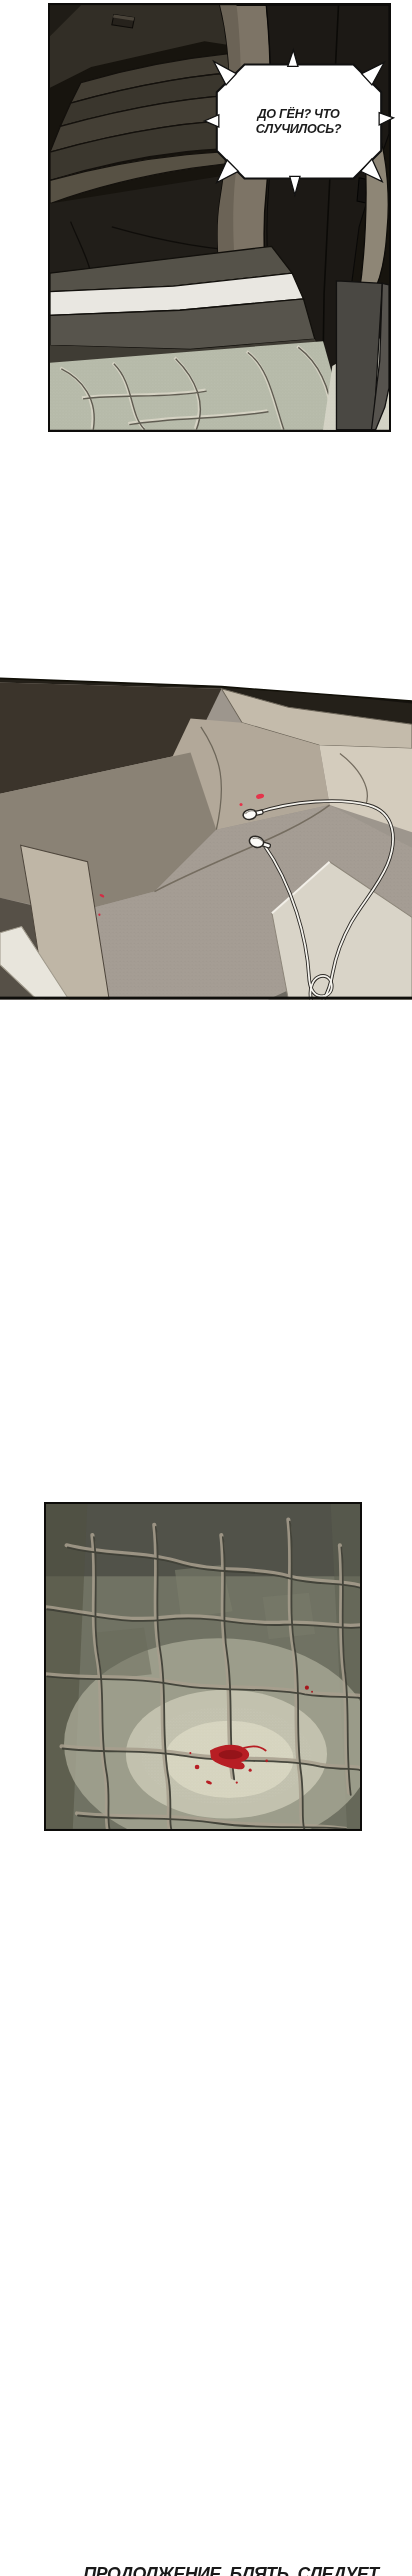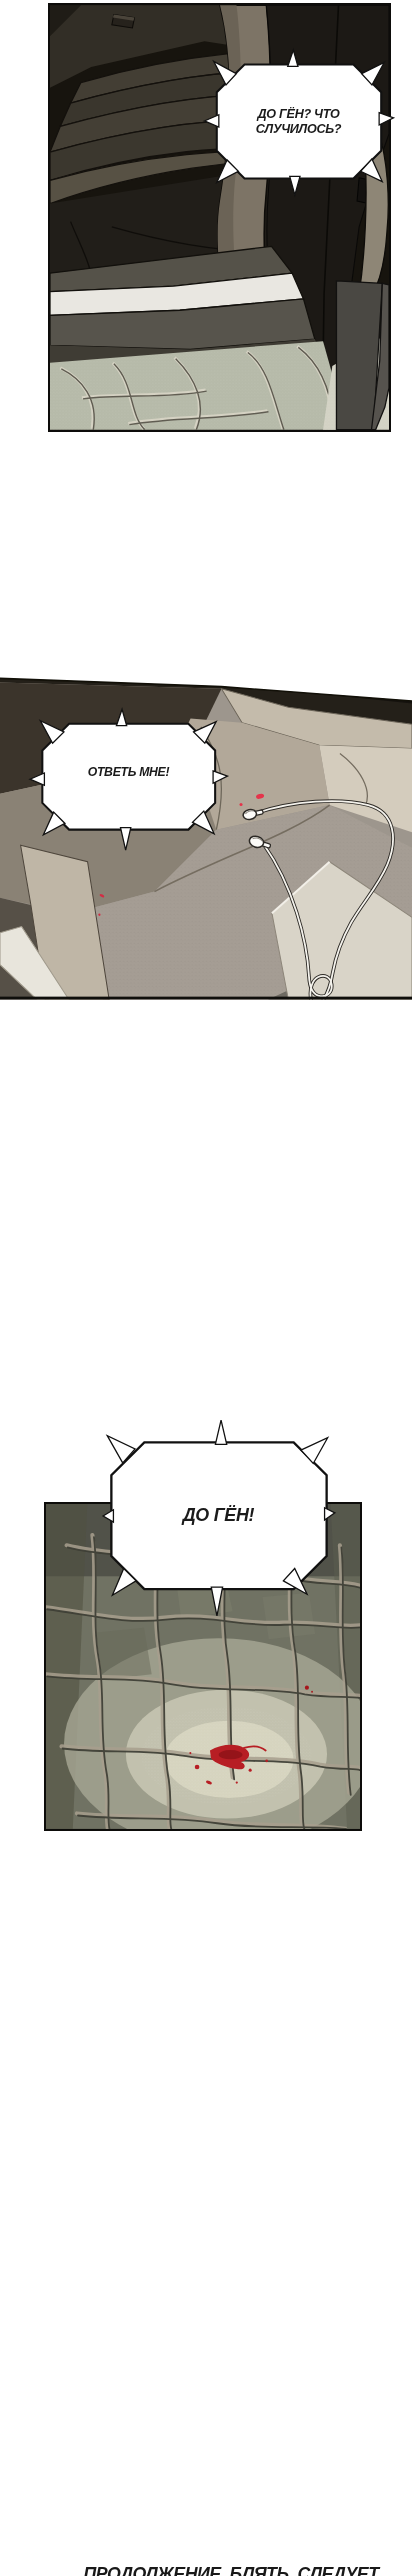--- a/index.html
+++ b/index.html
@@ -190,38 +190,20 @@
           <path d="M-11,-3 C-6,-8 3,-9 8,-5" stroke="#8f8a82" stroke-width="2" fill="none"></path>
         </g>
 
         <rect x="0" y="624" width="800" height="6" fill="#0f0e0b"></rect>
       </g>
 
       <polyline points="0,6 430,22 800,50" fill="none" stroke="#121008" stroke-width="3"></polyline>
     </svg>
   </div>
 
-  <div class="bubble" style="left:30px;top:705px;width:198px;height:152px;">
-    <svg width="198" height="152" viewBox="0 0 385 295">
-      <path d="M76,36 L308,36 L360,88 L360,190 L308,242 L76,242 L24,190 L24,88 Z" fill="#ffffff" stroke="#111111" stroke-width="4"></path>
-      <g fill="#ffffff" stroke="#111111" stroke-width="2.5" stroke-linejoin="miter">
-        <polygon points="168,40 179,8 188,40"></polygon>
-        <polygon points="44,74 20,30 66,52"></polygon>
-        <polygon points="318,52 362,32 340,74"></polygon>
-        <polygon points="28,132 0,144 28,156"></polygon>
-        <polygon points="356,128 384,138 356,152"></polygon>
-        <polygon points="46,208 26,252 68,230"></polygon>
-        <polygon points="316,228 358,250 338,206"></polygon>
-        <polygon points="176,238 186,282 196,238"></polygon>
-      </g>
-    </svg>
-    <div class="bubble-text bt2" style="left:12.4px;top:15.5px;width:173px;height:103px;">
-      <span>ОТВЕТЬ МНЕ!</span>
-    </div>
-  </div>
 
   <div class="panel bordered" style="left:44px;top:1502px;width:318px;height:329px;">
     <svg width="314" height="325" viewBox="0 0 609 630">
       <rect x="0" y="0" width="609" height="630" fill="#707263"></rect>
       <rect x="0" y="0" width="609" height="140" fill="#474840" opacity="0.75"></rect>
       <polygon points="0,0 80,0 52,630 0,630" fill="#50513f" opacity="0.55"></polygon>
       <polygon points="552,0 609,0 609,630 584,630" fill="#5c5e4f" opacity="0.5"></polygon>
 
       <ellipse cx="335" cy="465" rx="300" ry="205" fill="#a7a795" opacity="0.8"></ellipse>
       <ellipse cx="350" cy="485" rx="195" ry="125" fill="#c6c5b1" opacity="0.9"></ellipse>
@@ -267,37 +249,19 @@
         <circle cx="396" cy="516" r="3" fill="#b71e24"></circle>
         <circle cx="370" cy="540" r="2.2" fill="#b71e24"></circle>
         <circle cx="428" cy="498" r="2.6" fill="#b71e24"></circle>
         <circle cx="280" cy="483" r="2" fill="#b71e24"></circle>
         <circle cx="506" cy="356" r="4" fill="#a6161c"></circle>
         <circle cx="516" cy="364" r="1.8" fill="#a6161c"></circle>
       </g>
     </svg>
   </div>
 
-  <div class="bubble" style="left:103px;top:1414px;width:232px;height:206px;">
-    <svg width="232" height="206" viewBox="0 0 450 400">
-      <path d="M80,55 L370,55 L434,119 L434,276 L370,340 L80,340 L16,276 L16,119 Z" fill="#ffffff" stroke="#111111" stroke-width="4.5"></path>
-      <g fill="#ffffff" stroke="#111111" stroke-width="2.5" stroke-linejoin="miter">
-        <polygon points="218,59 229,12 240,59"></polygon>
-        <polygon points="38,95 8,42 62,68"></polygon>
-        <polygon points="384,70 436,46 408,96"></polygon>
-        <polygon points="20,186 0,198 20,210"></polygon>
-        <polygon points="430,182 450,192 430,206"></polygon>
-        <polygon points="40,300 18,352 64,324"></polygon>
-        <polygon points="350,324 396,350 372,300"></polygon>
-        <polygon points="210,336 221,392 232,336"></polygon>
-      </g>
-    </svg>
-    <div class="bubble-text bt3" style="left:8.2px;top:28px;width:215px;height:147px;">
-      <span>ДО ГЁН!</span>
-    </div>
-  </div>
 
   <div class="caption">
     <div class="caption-inner">ПРОДОЛЖЕНИЕ, БЛЯТЬ, СЛЕДУЕТ...</div>
   </div>
 
 </div>
 
 
 </body></html>

